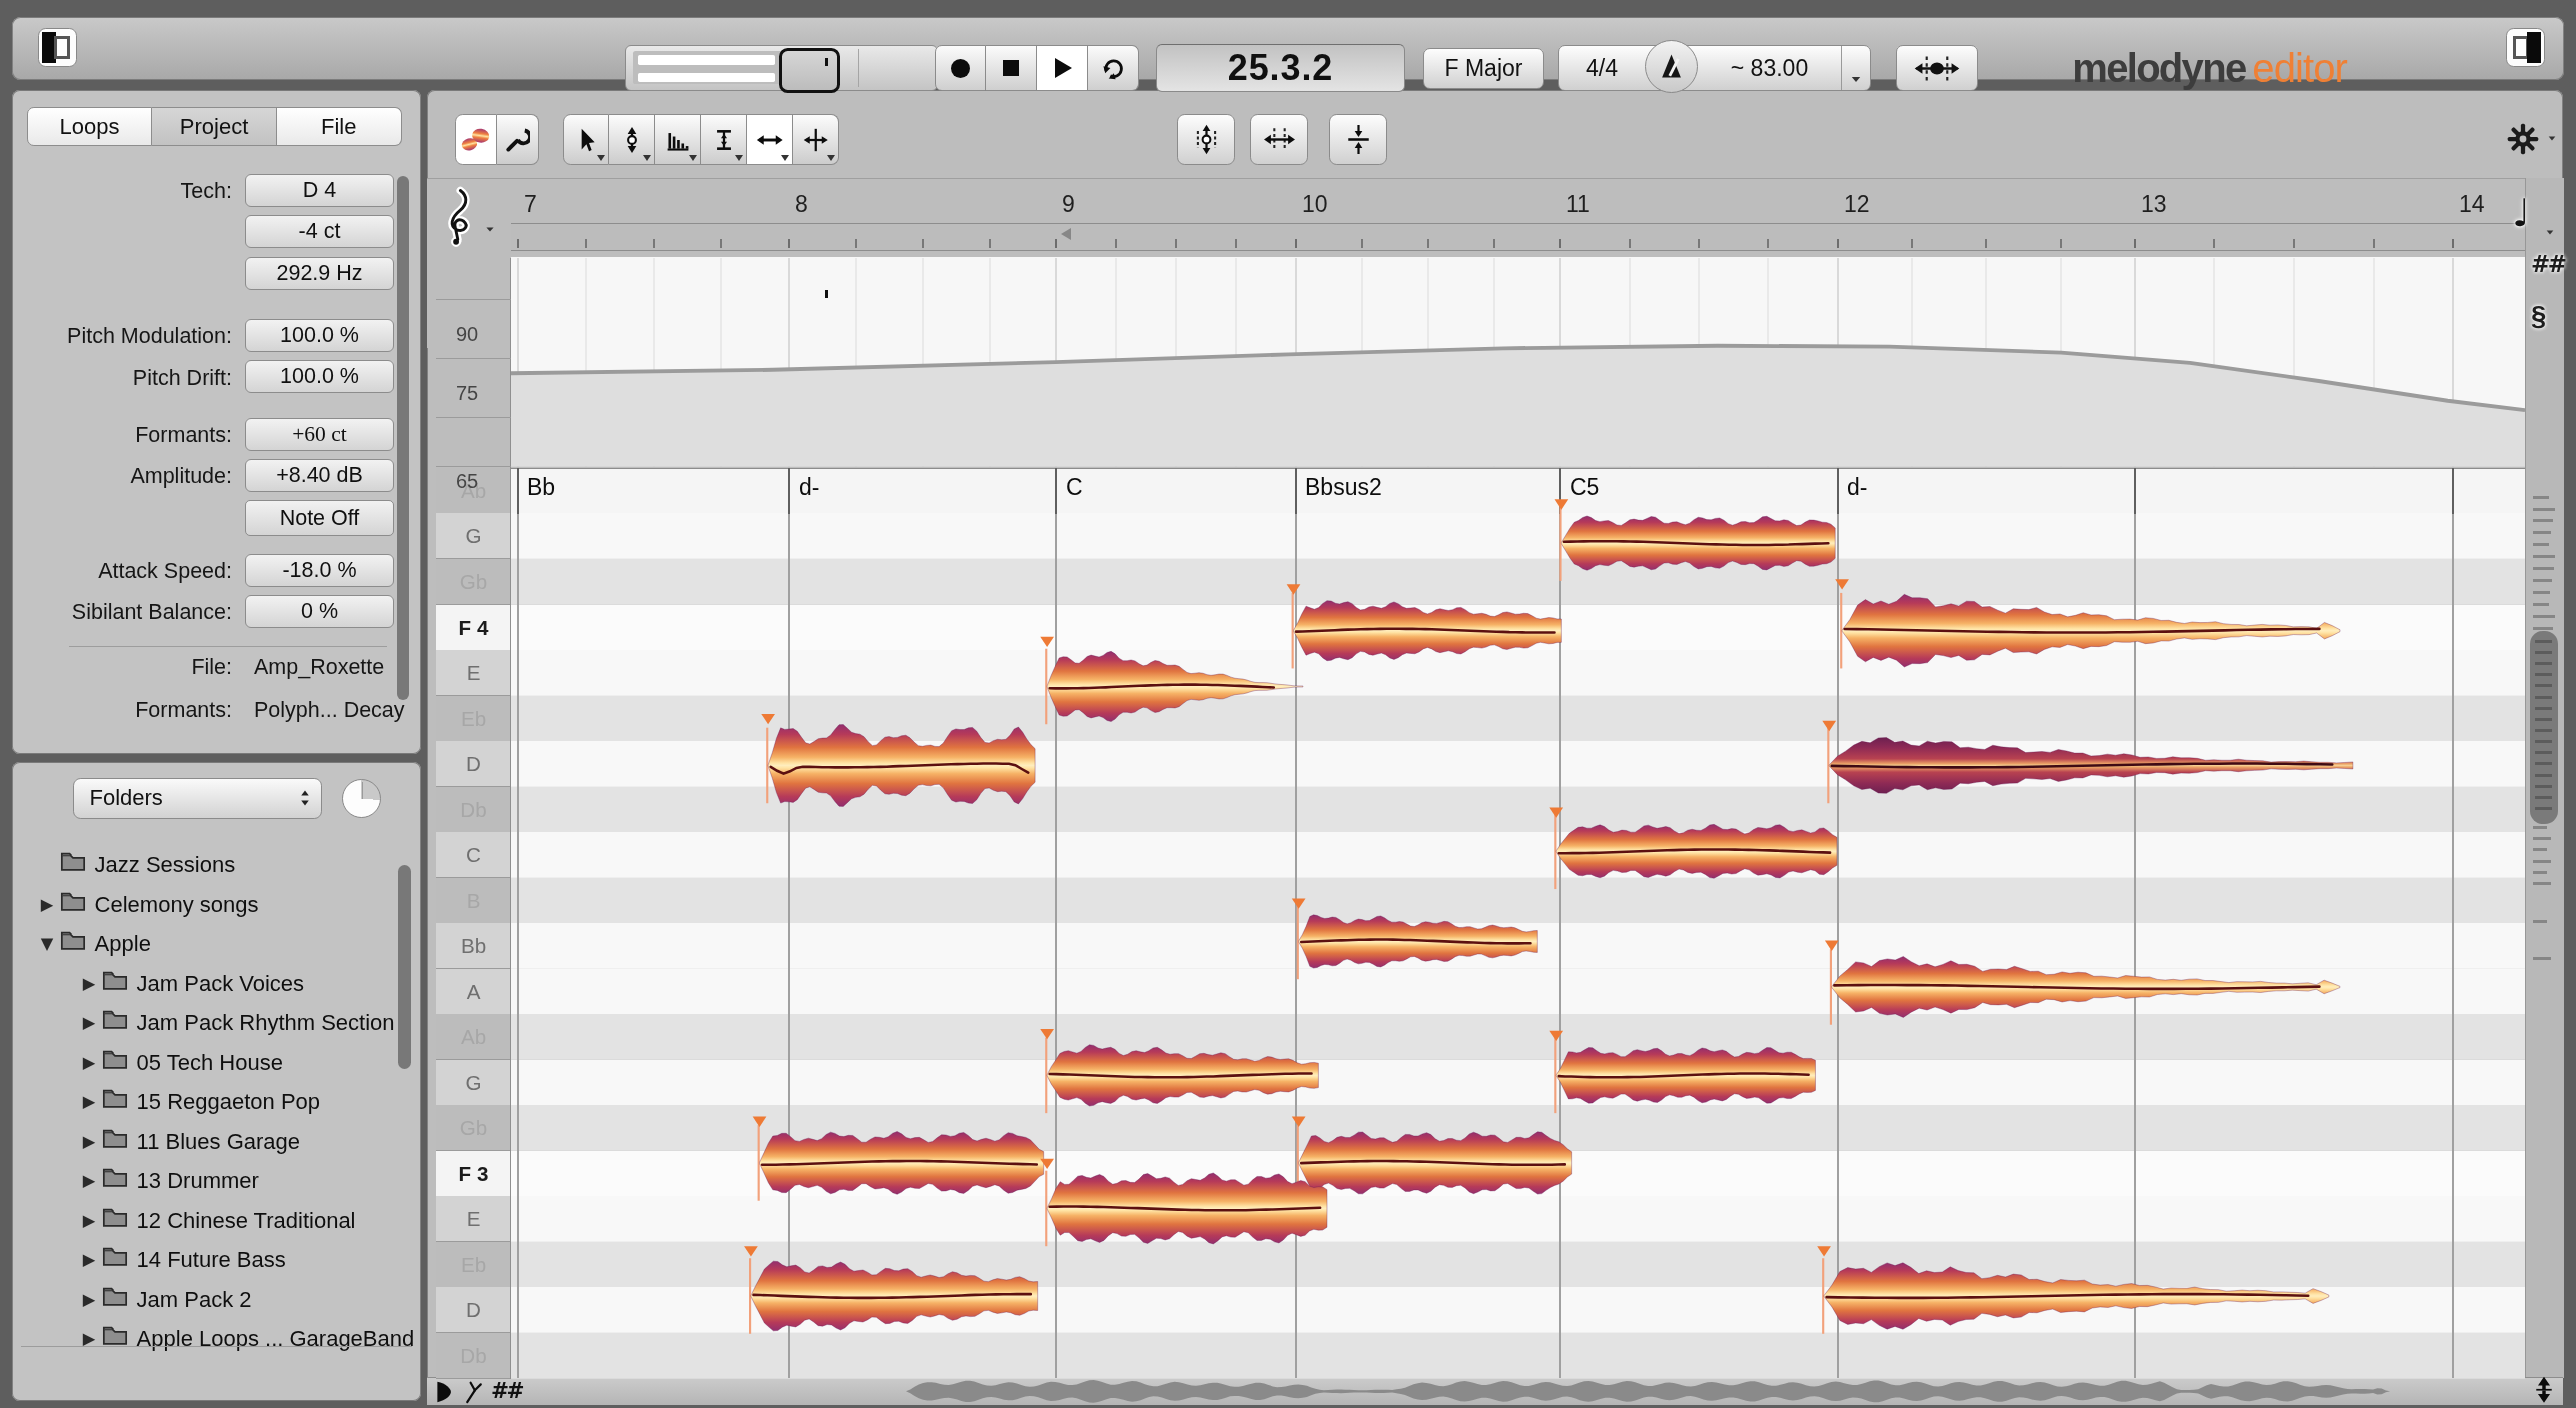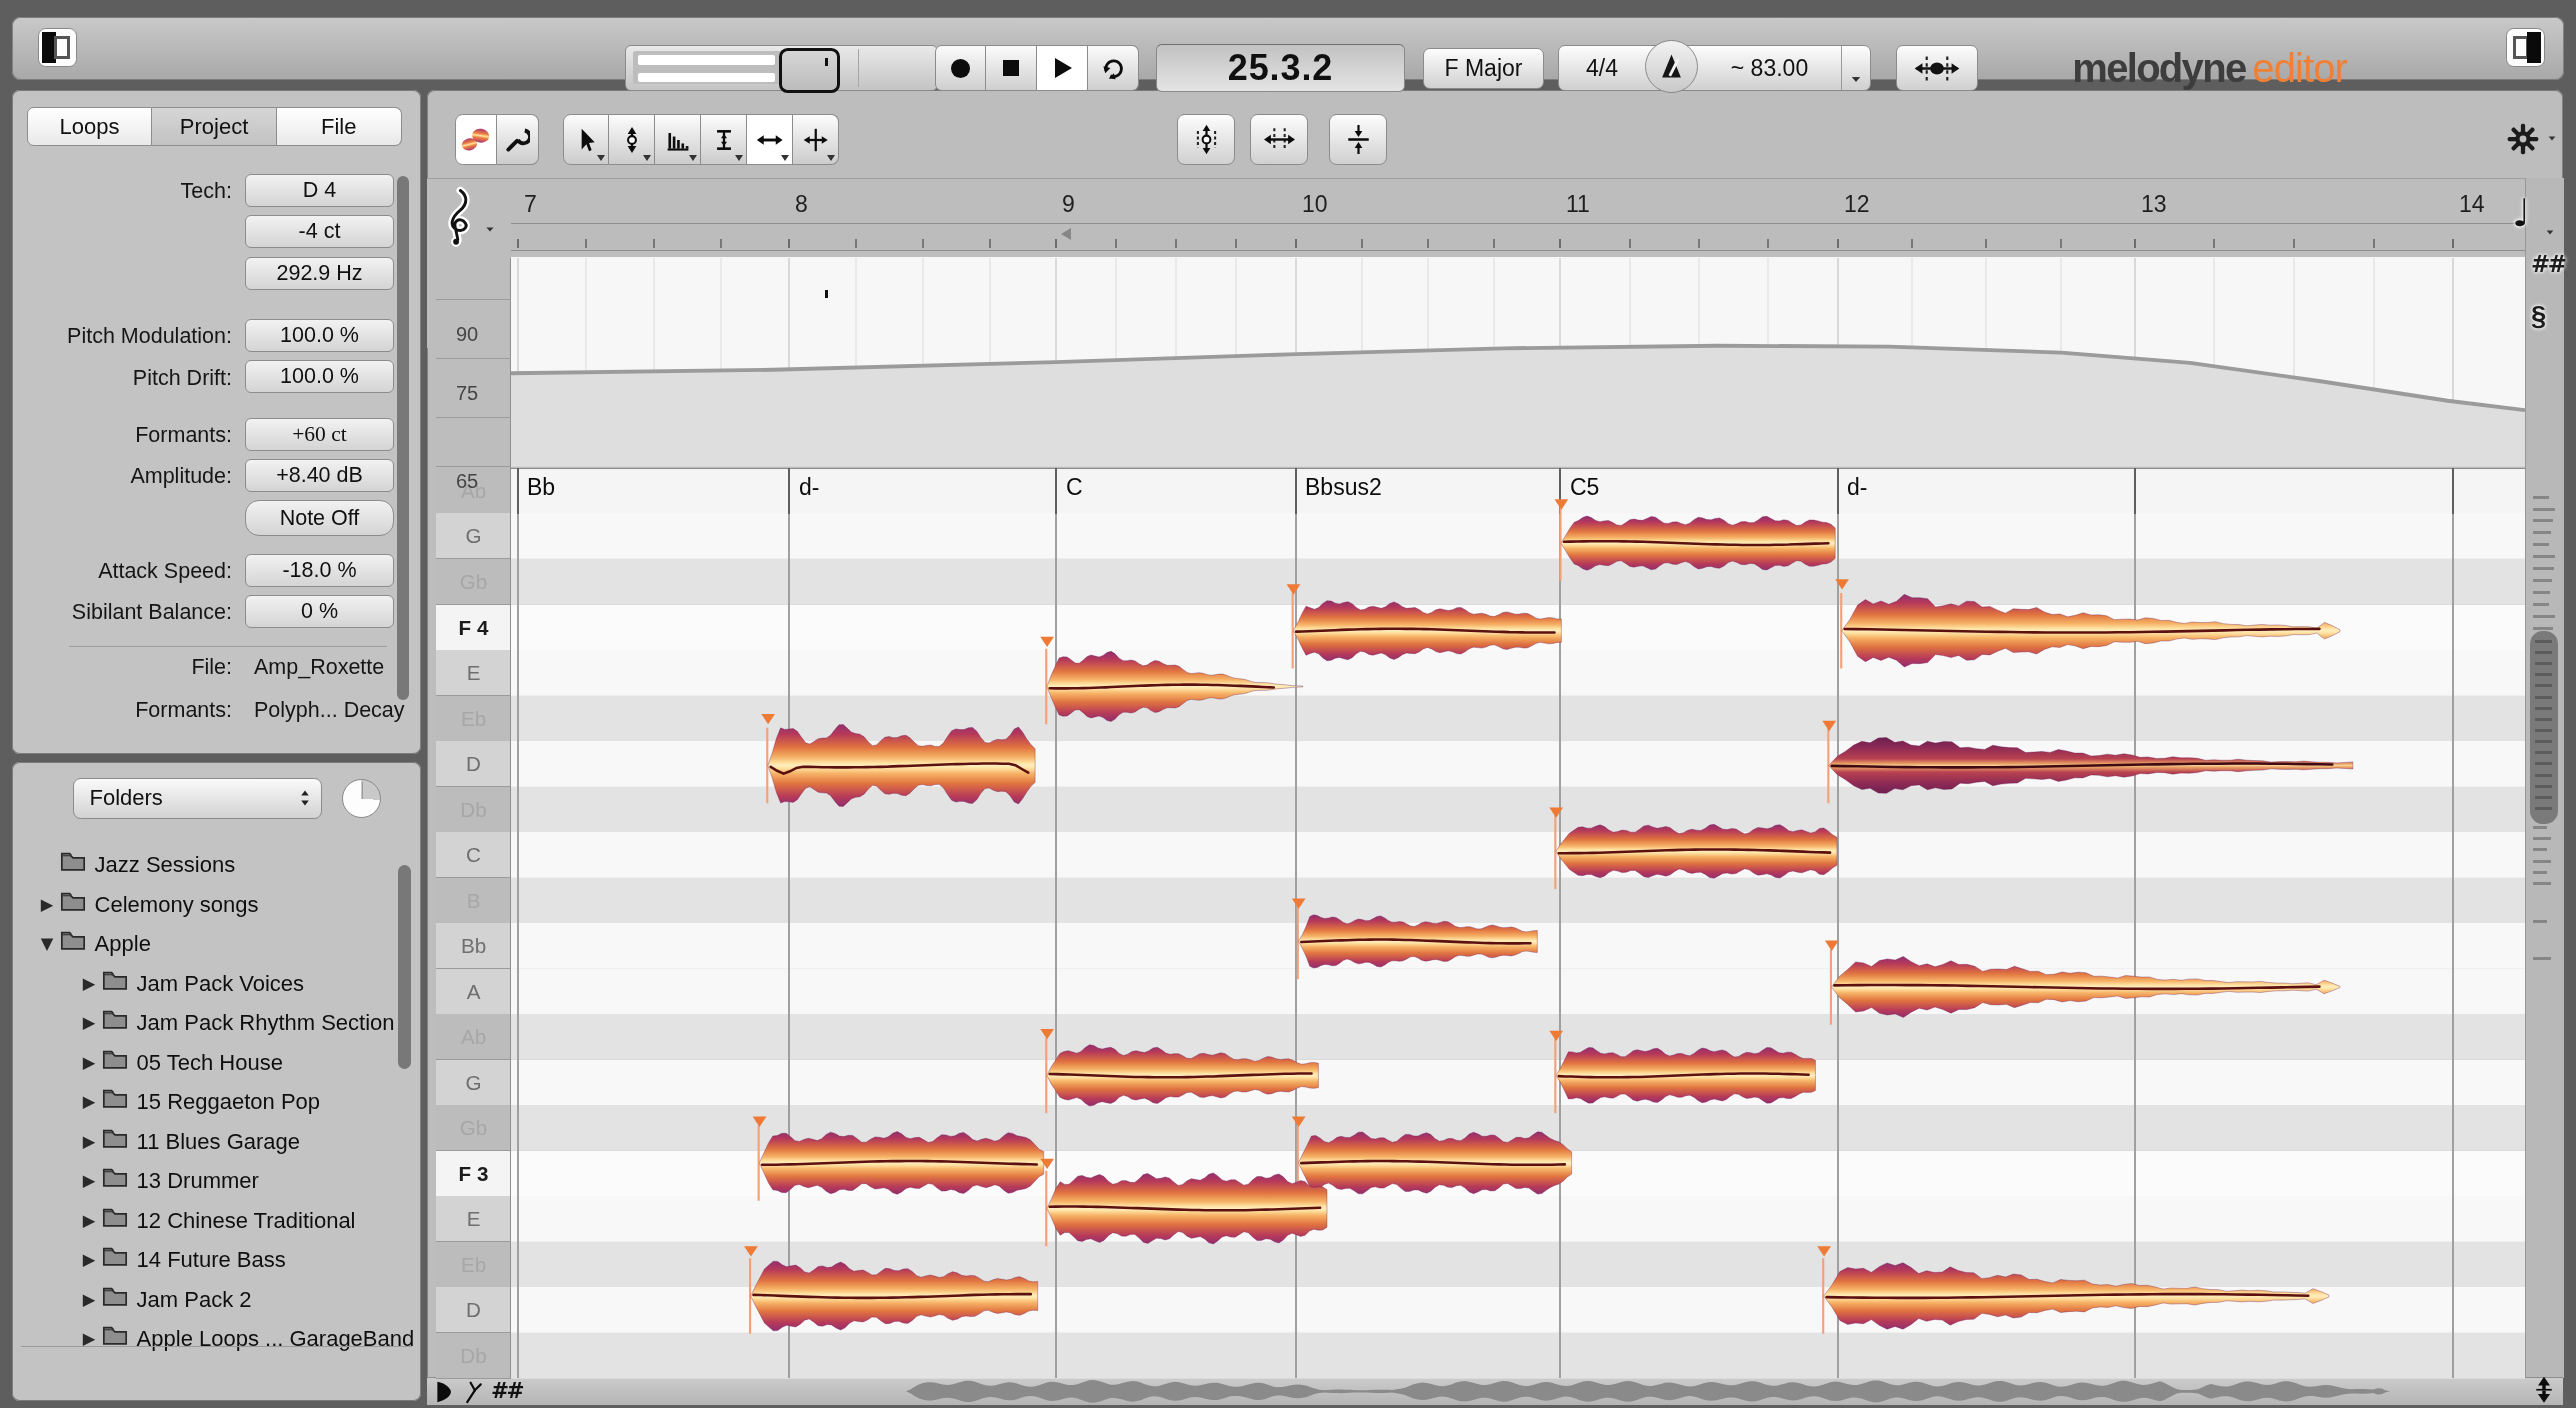--- a/index.html
+++ b/index.html
@@ -202,21 +202,21 @@
       <div class="field" style="top: 125px;">-4 ct</div>
       <div class="field" style="top: 167px;">292.9 Hz</div>
       <div class="ilabel" style="top: 234px;">Pitch Modulation:</div>
       <div class="field" style="top: 229px;">100.0 %</div>
       <div class="ilabel" style="top: 276px;">Pitch Drift:</div>
       <div class="field" style="top: 270px;">100.0 %</div>
       <div class="ilabel" style="top: 333px;">Formants:</div>
       <div class="field" style="top: 328px; font-family: Liberation Serif, serif;">+60 ct</div>
       <div class="ilabel" style="top: 374px;">Amplitude:</div>
       <div class="field" style="top: 369px;">+8.40 dB</div>
-      <div class="field" style="top: 410px; border-radius: 14px; height: 36px;">Note Off</div>
+      <div class="field" style="top: 410px; border-radius: 5px; height: 36px;">Note Off</div>
       <div class="ilabel" style="top: 469px;">Attack Speed:</div>
       <div class="field" style="top: 464px;">-18.0 %</div>
       <div class="ilabel" style="top: 510px;">Sibilant Balance:</div>
       <div class="field" style="top: 505px;">0 %</div>
     </div>
   <div class="abs" style="left:57px;top:556px;width:318px;border-top:1.3px solid #9d9d9d;"></div>
   <div id="insinfo">
       <div class="ilabel" style="top: 565px;">File:</div>
       <div class="abs" style="left: 242px; top: 565px; font-size: 21.5px; color: rgb(22, 22, 22);">Amp_Roxette</div>
       <div class="ilabel" style="top: 608px;">Formants:</div>

